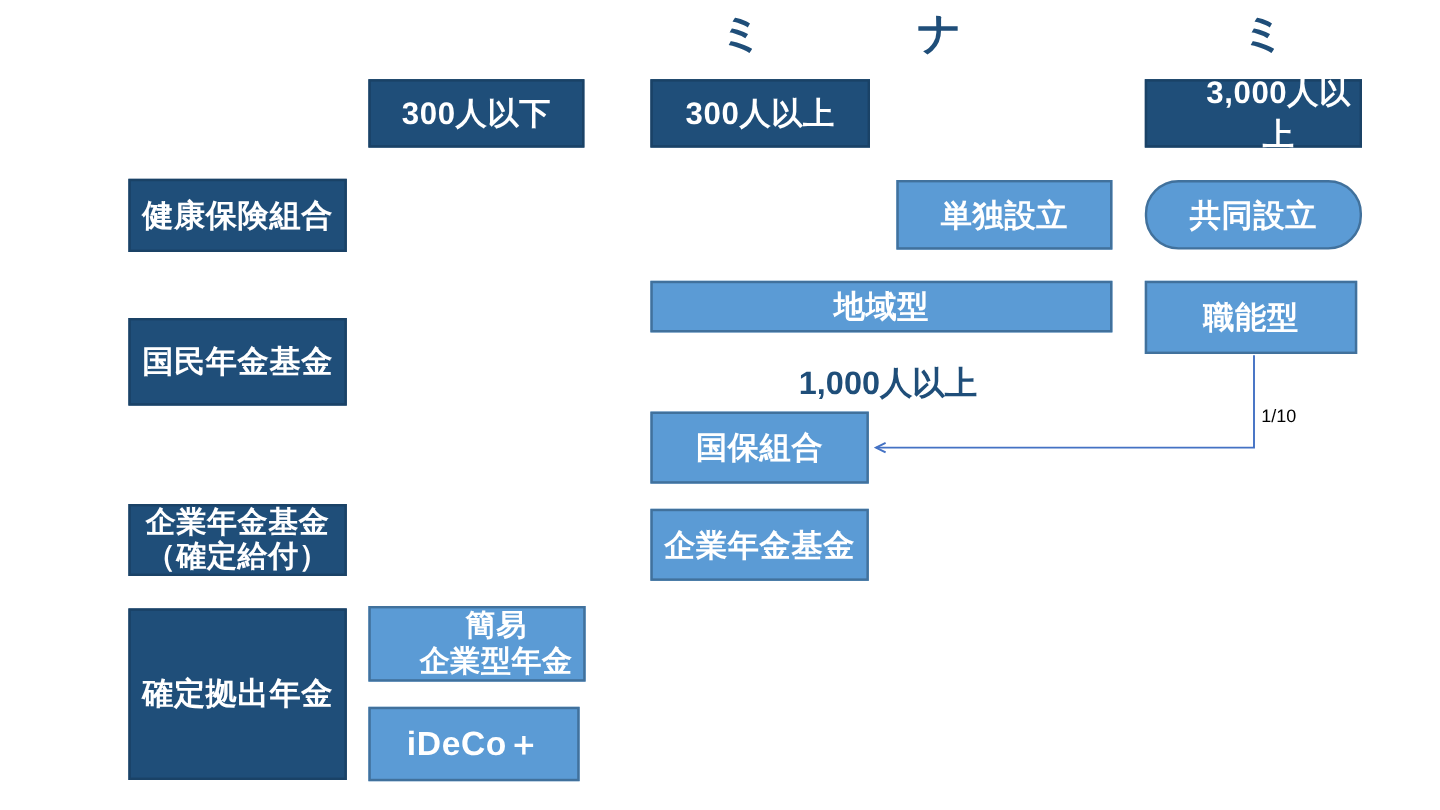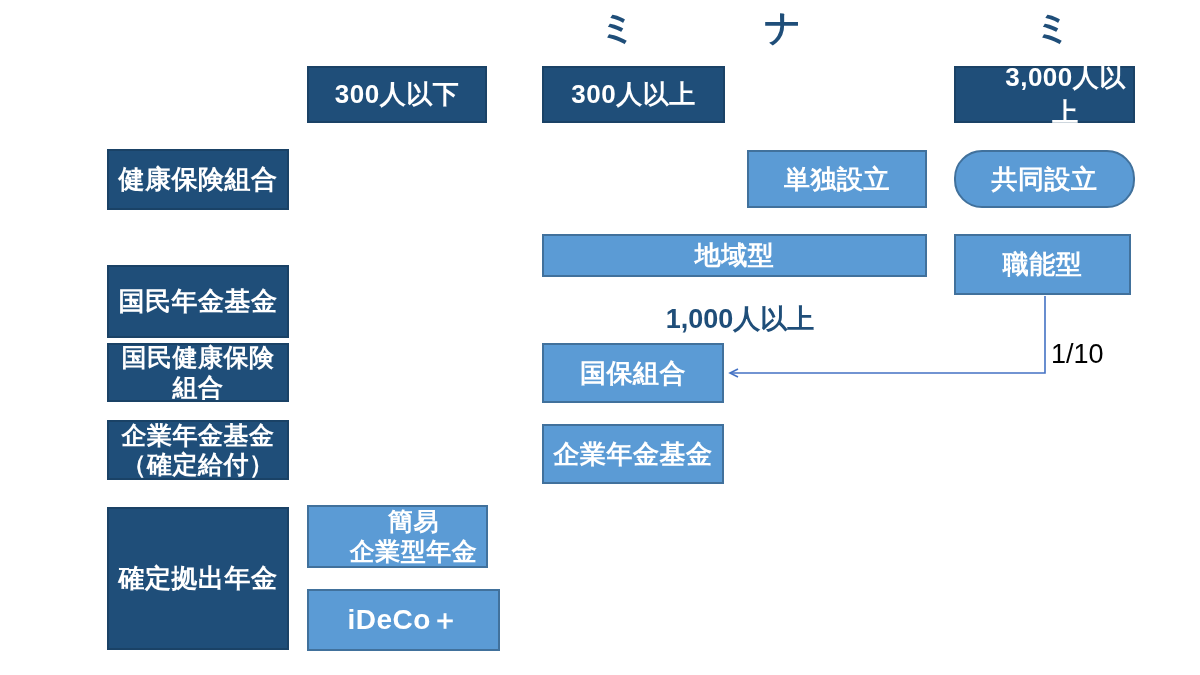--- a/index.html
+++ b/index.html
@@ -27,21 +27,21 @@
   .two-line{flex-direction:column;line-height:1.18;font-size:25px;}
   .kana{
     position:absolute;width:60px;text-align:center;font-size:36px;font-weight:bold;
     color:var(--heading-text);
   }
   .note-bold{
     position:absolute;font-size:27px;font-weight:bold;color:var(--heading-text);
     text-align:center;
   }
   .note-plain{
-    position:absolute;font-size:27px;font-weight:normal;color:var(--annotation-text);
+    position:absolute;font-size:15px;font-weight:normal;color:var(--annotation-text);
   }
   .arrow-overlay{position:absolute;left:0;top:0;width:1200px;height:675px;pointer-events:none;}
   .ideco{font-size:28px;}
 </style>
 </head>
 <body>
 
 <div class="canvas">
 
   <div class="kana" style="left:588px;top:4px;">ミ</div>
@@ -55,40 +55,36 @@
   <div class="box dark" style="left:107px;top:149px;width:182px;height:61px;">健康保険組合</div>
   <div class="box light" style="left:747px;top:150px;width:180px;height:58px;">単独設立</div>
   <div class="box light" style="left:954px;top:150px;width:181px;height:58px;border-radius:28px;">共同設立</div>
 
   <div class="box dark" style="left:107px;top:234px;width:182px;height:73px;margin-top:31px;">国民年金基金</div>
   <div class="box light" style="left:542px;top:234px;width:385px;height:43px;">地域型</div>
   <div class="box light" style="left:954px;top:234px;width:177px;height:61px;">職能型</div>
 
   <div class="note-bold" style="left:610px;top:301px;width:260px;">1,000人以上</div>
 
-  <div class="box dark two-line" style="left:107px;top:343px;width:182px;height:59px;">
-    <span>国民健康保険</span>
-    <span>組合</span>
-  </div>
   <div class="box light" style="left:542px;top:343px;width:182px;height:60px;">国保組合</div>
 
   <div class="note-plain" style="left:1051px;top:339px;">1/10</div>
 
   <div class="box dark two-line" style="left:107px;top:420px;width:182px;height:60px;">
     <span>企業年金基金</span>
     <span>（確定給付）</span>
   </div>
   <div class="box light" style="left:542px;top:424px;width:182px;height:60px;">企業年金基金</div>
 
   <div class="box dark" style="left:107px;top:507px;width:182px;height:143px;">確定拠出年金</div>
   <div class="box light two-line" style="left:307px;top:505px;width:181px;height:63px;padding-left:32px;">
     <span>簡易</span>
     <span>企業型年金</span>
   </div>
-  <div class="box light ideco" style="left:307px;top:589px;width:193px;height:62px;">iDeCo＋</div>
+  <div class="box light ideco" style="left:307px;top:589px;width:176px;height:62px;">iDeCo＋</div>
 
   <svg class="arrow-overlay" viewBox="0 0 1200 675" xmlns="http://www.w3.org/2000/svg">
     <defs>
       <marker id="arrowhead" markerWidth="12" markerHeight="12" viewBox="0 0 12 12" refX="10" refY="6" orient="auto" markerUnits="userSpaceOnUse">
         <path d="M2,2 L10,6 L2,10" fill="none" stroke="#4472C4" stroke-width="1.6"></path>
       </marker>
     </defs>
     <polyline points="1045,296 1045,373 730,373" fill="none" stroke="#4472C4" stroke-width="1.6" marker-end="url(#arrowhead)"></polyline>
   </svg>
 

